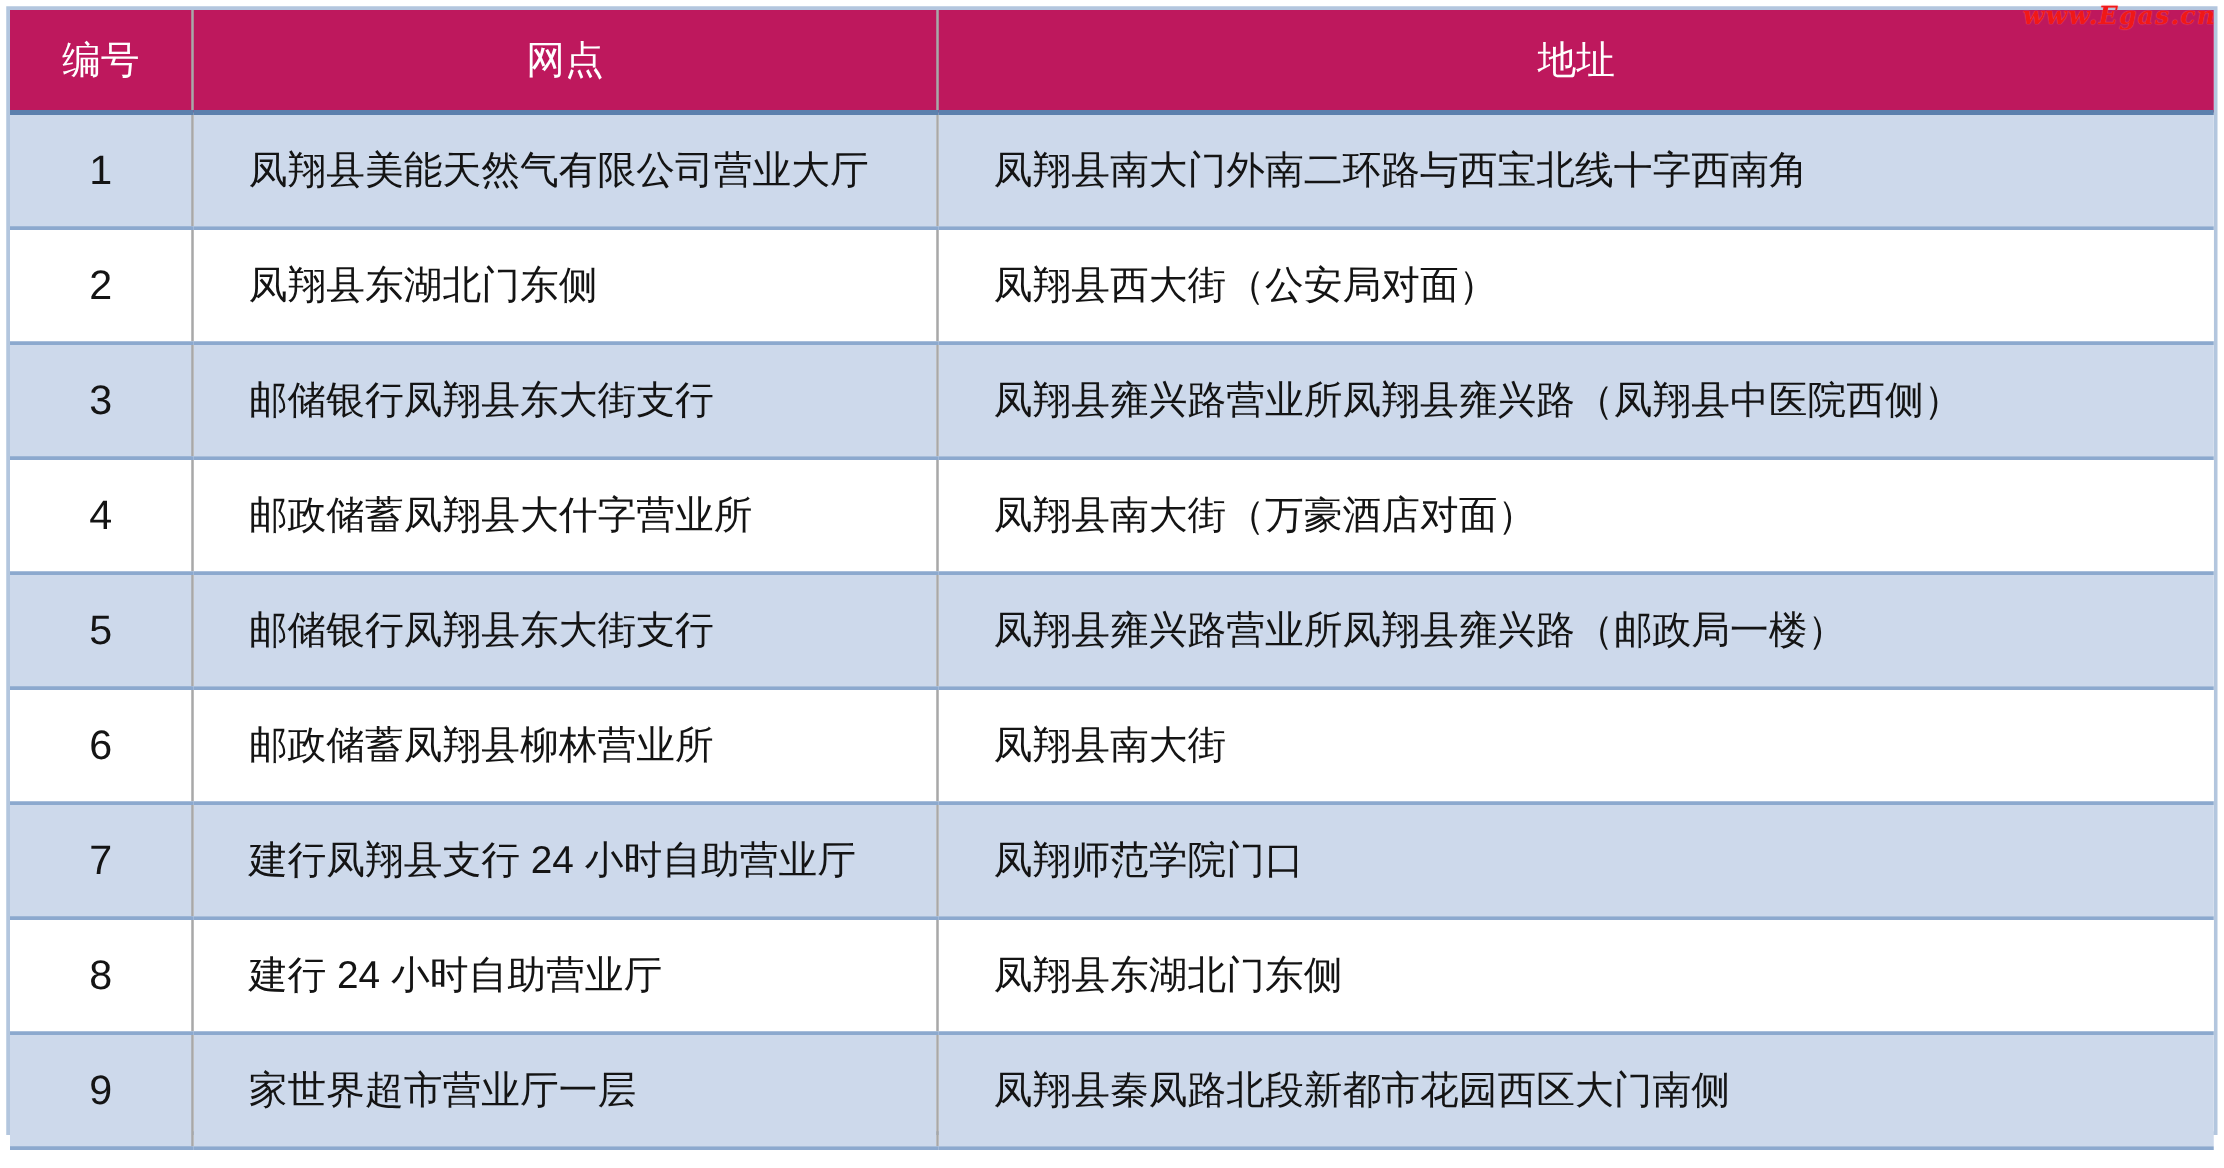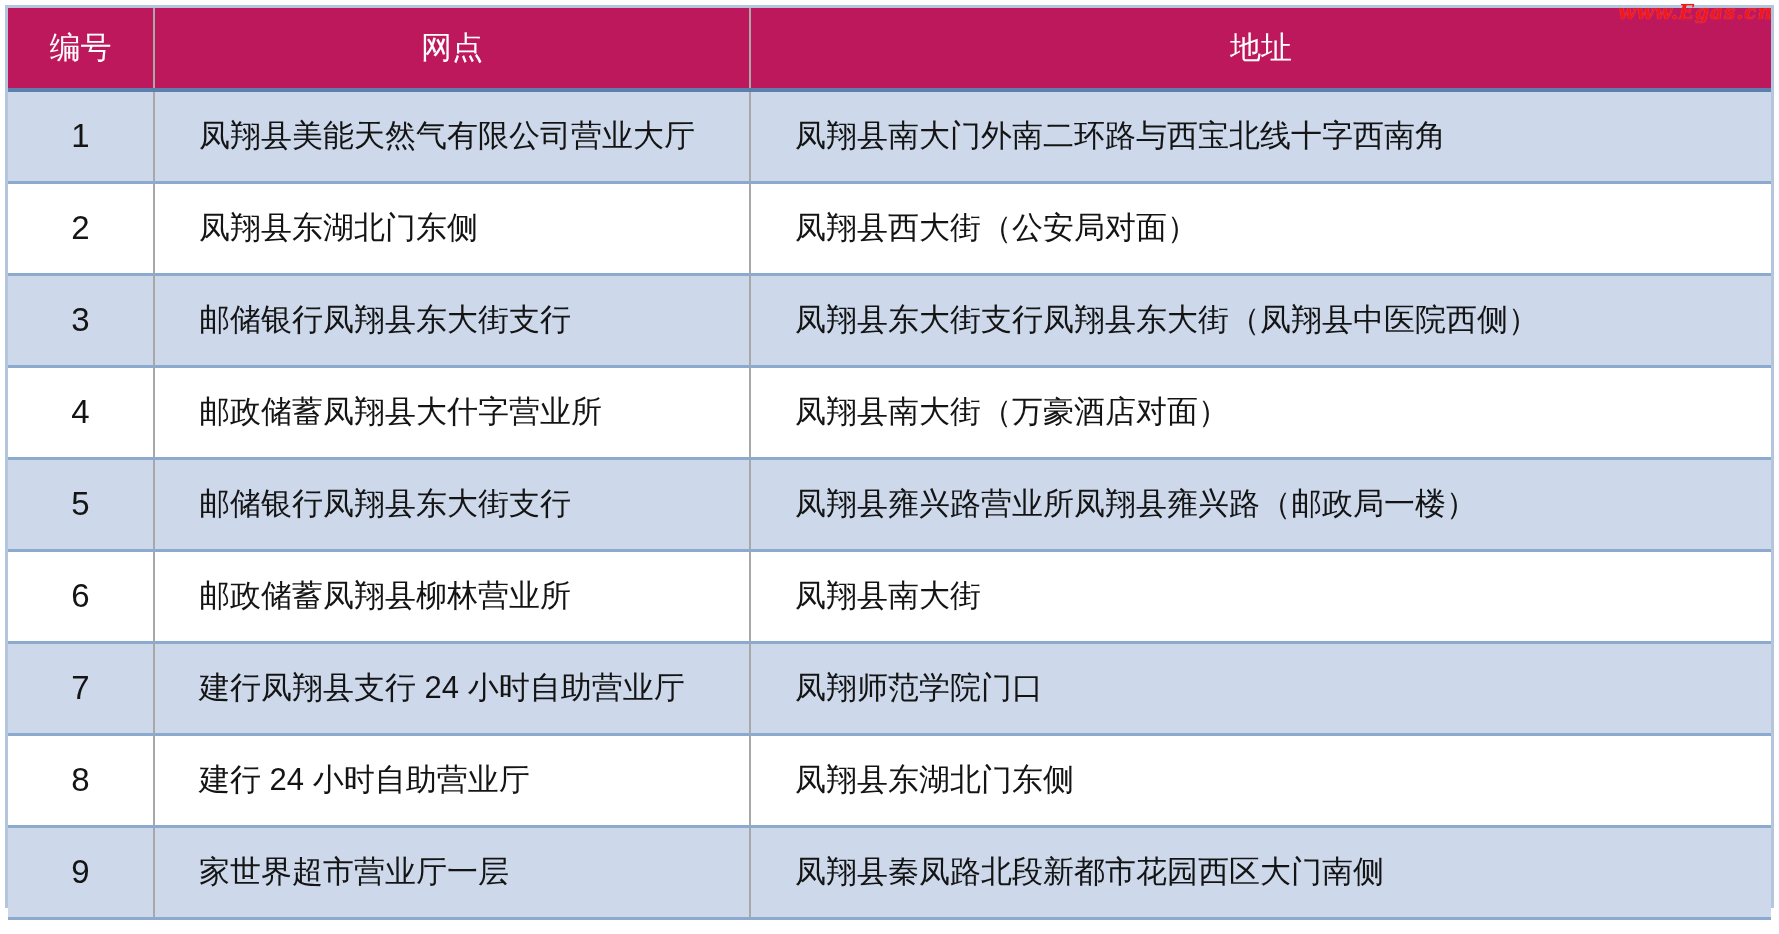--- a/index.html
+++ b/index.html
@@ -104,21 +104,21 @@
 
     <tr class="row-even">
       <td class="num-cell">2</td>
       <td class="branch-cell">凤翔县东湖北门东侧</td>
       <td class="address-cell">凤翔县西大街（公安局对面）</td>
     </tr>
 
     <tr class="row-odd">
       <td class="num-cell">3</td>
       <td class="branch-cell">邮储银行凤翔县东大街支行</td>
-      <td class="address-cell">凤翔县东大街支行凤翔县东大街（凤翔县中医院西侧）</td>
+      <td class="address-cell">凤翔县雍兴路营业所凤翔县雍兴路（凤翔县中医院西侧）</td>
     </tr>
 
     <tr class="row-even">
       <td class="num-cell">4</td>
       <td class="branch-cell">邮政储蓄凤翔县大什字营业所</td>
       <td class="address-cell">凤翔县南大街（万豪酒店对面）</td>
     </tr>
 
     <tr class="row-odd">
       <td class="num-cell">5</td>

